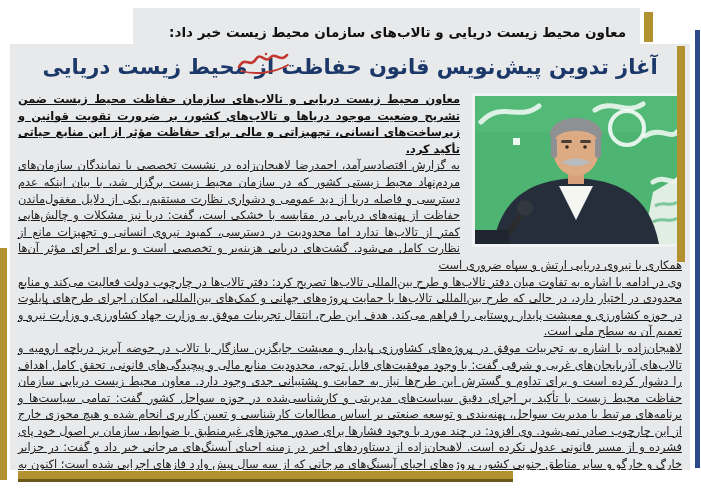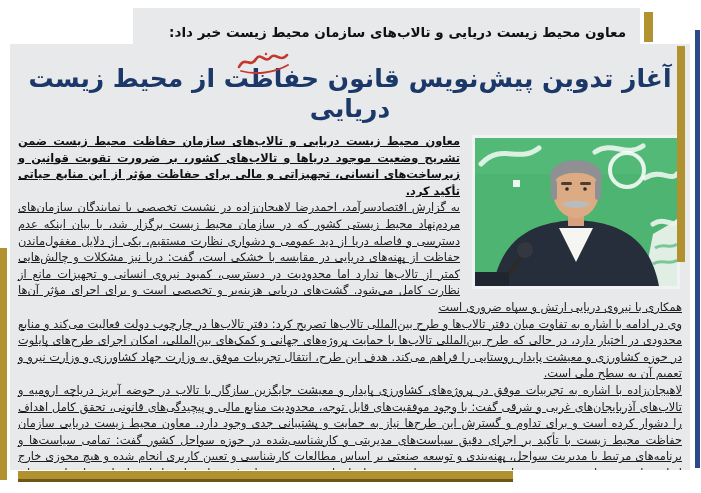--- a/index.html
+++ b/index.html
@@ -9,21 +9,21 @@
   }
   html,body{margin:0;padding:0;background:#fff;}
   .page{position:relative;width:701px;height:493px;background:#fff;overflow:hidden;
         font-family:"DejaVu Sans",sans-serif;direction:rtl;}
   .kicker{position:absolute;left:133px;top:8px;width:507px;height:48px;background:var(--gray);
           display:flex;align-items:center;justify-content:flex-start;box-sizing:border-box;padding:0 14px;text-align:right;}
   .kicker-text{font-size:13.5px;font-weight:bold;color:#111;white-space:nowrap;}
   .gold-chip{position:absolute;left:644px;top:12px;width:9px;height:30px;background:var(--gold);}
   .article{position:absolute;left:10px;top:44px;width:680px;height:426px;background:var(--gray);
            overflow:hidden;box-sizing:border-box;padding:4px 8px 6px;}
-  .headline{margin:16px 0 9px;text-align:center;font-size:25px;line-height:30px;
+  .headline{margin:4px 0 9px;text-align:center;font-size:21px;line-height:30px;
             font-weight:bold;color:var(--navy);}
   .body-text{font-size:11.4px;line-height:16.6px;text-align:justify;color:var(--text);}
   .body-text p{margin:0;text-decoration:underline;}
   .lead{font-weight:bold;color:#101010;}
   .photo-frame{float:right;width:202px;height:148px;margin:2px 2px 8px 12px;
                border:3px solid #f1f2f4;box-sizing:content-box;background:var(--green);}
   .photo-frame svg{display:block;}
   .agency-logo{position:absolute;left:236px;top:50px;width:56px;height:26px;z-index:3;}
   .bar-left{position:absolute;left:0;top:248px;width:7px;height:232px;background:var(--gold);}
   .bar-bottom{position:absolute;left:18px;top:471px;width:495px;height:8px;background:var(--gold);

